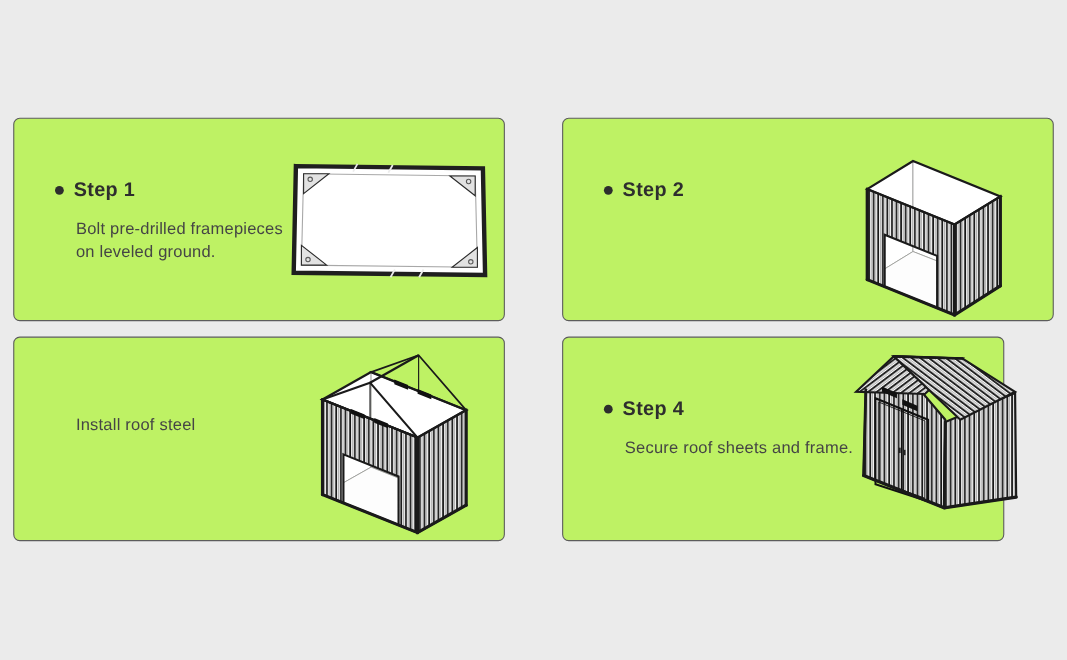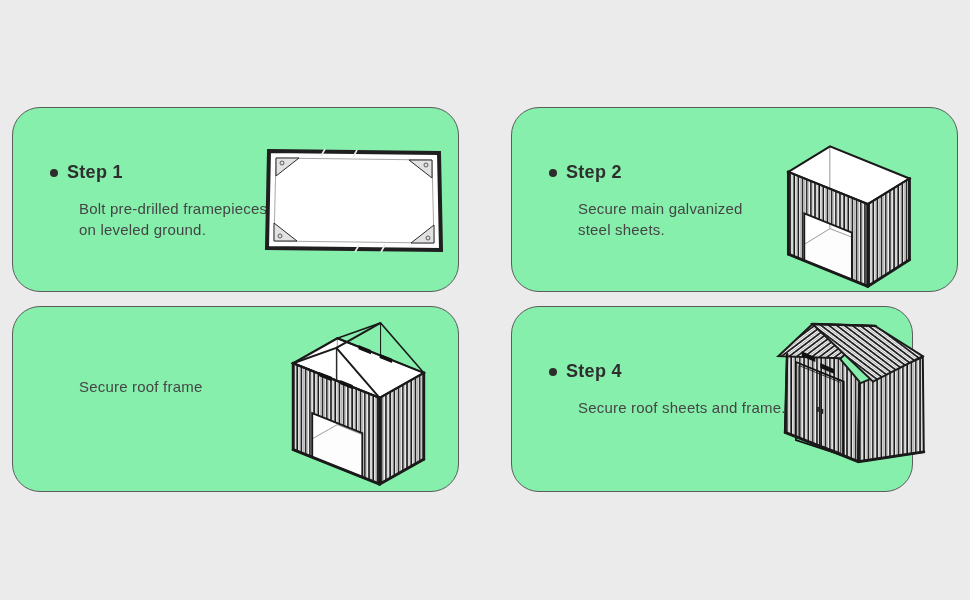--- a/index.html
+++ b/index.html
@@ -6,42 +6,42 @@
   body{
     width:970px;height:600px;
     background:#ebebeb;
     font-family:"Liberation Sans","DejaVu Sans",sans-serif;
     position:relative;overflow:hidden;
   }
   .canvas{position:absolute;inset:0;width:970px;height:600px;}
 
   .step-card{
     position:absolute;
-    background:#86efac;
+    background:#bef264;
     border:1.3px solid #5c5c5c;
-    border-radius:28px;
+    border-radius:6px;
     box-sizing:border-box;
   }
   .card-1{left:12px;top:107px;width:447px;height:185px;}
   .card-2{left:511px;top:107px;width:447px;height:185px;text-decoration:underline;}
   .card-3{left:12px;top:306px;width:447px;height:186px;}
   .card-4{left:511px;top:306px;width:402px;height:186px;}
 
   .card-text{position:absolute;left:37px;top:54px;}
   .step-title-row{display:flex;align-items:center;gap:9px;}
   .bullet{
     width:8px;height:8px;border-radius:50%;
     background:#2d2d2d;flex:0 0 auto;
   }
   .step-title{
     font-size:18px;font-weight:bold;color:#2e2e2e;
     letter-spacing:0.3px;
   }
   .step-desc{
-    margin-top:15px;margin-left:29px;
+    margin-top:15px;margin-left:19px;
     font-size:15px;line-height:21px;color:#454545;
     letter-spacing:0.2px;
     white-space:pre-line;
     max-width:255px;
   }
 
   .illus{position:absolute;}
   .illus-1{left:250px;top:38px;width:182px;height:110px;}
   .illus-2{left:264px;top:28px;width:142px;height:156px;}
   .illus-3{left:268px;top:14px;width:178px;height:168px;}
@@ -92,22 +92,20 @@
       </svg>
     </div>
   </div>
 
   <div class="step-card card-2">
     <div class="card-text">
       <div class="step-title-row">
         <div class="bullet"></div>
         <div class="step-title">Step 2</div>
       </div>
-      <div class="step-desc">Secure main galvanized
-steel sheets.</div>
     </div>
     <div class="illus illus-2">
       <svg viewBox="0 0 140 165" aria-label="wall-steel-sheets-diagram">
         <defs>
           <pattern id="pv2" width="4.4" height="6" patternUnits="userSpaceOnUse">
             <rect width="4.4" height="6" fill="#ffffff"></rect>
             <line x1="1" y1="0" x2="1" y2="6" stroke="#161616" stroke-width="1.7"></line>
             <line x1="3.2" y1="0" x2="3.2" y2="6" stroke="#8c8c8c" stroke-width="0.7"></line>
           </pattern>
         </defs>
@@ -127,21 +125,21 @@
           <line x1="92" y1="72" x2="92" y2="159"></line>
           <line x1="136" y1="45" x2="136" y2="131"></line>
         </g>
         <polyline points="8,125 92,159 136,131" fill="none" stroke="#1a1a1a" stroke-width="3" stroke-linecap="round"></polyline>
       </svg>
     </div>
   </div>
 
   <div class="step-card card-3">
     <div class="card-text">
-      <div class="step-desc">Secure roof frame</div>
+      <div class="step-desc">Install roof steel</div>
     </div>
     <div class="illus illus-3">
       <svg viewBox="0 0 180 175" aria-label="roof-frame-diagram">
         <defs>
           <pattern id="pv3" width="4.4" height="6" patternUnits="userSpaceOnUse">
             <rect width="4.4" height="6" fill="#ffffff"></rect>
             <line x1="1" y1="0" x2="1" y2="6" stroke="#161616" stroke-width="1.7"></line>
             <line x1="3.2" y1="0" x2="3.2" y2="6" stroke="#8c8c8c" stroke-width="0.7"></line>
           </pattern>
         </defs>

